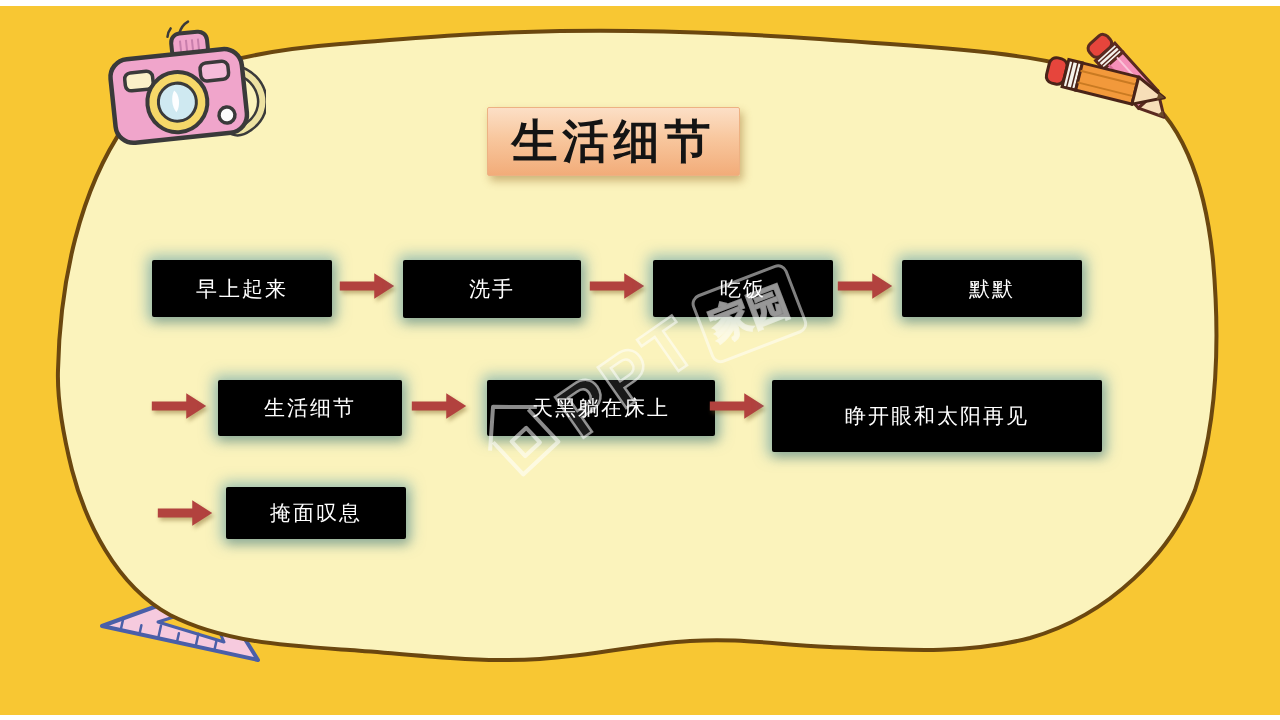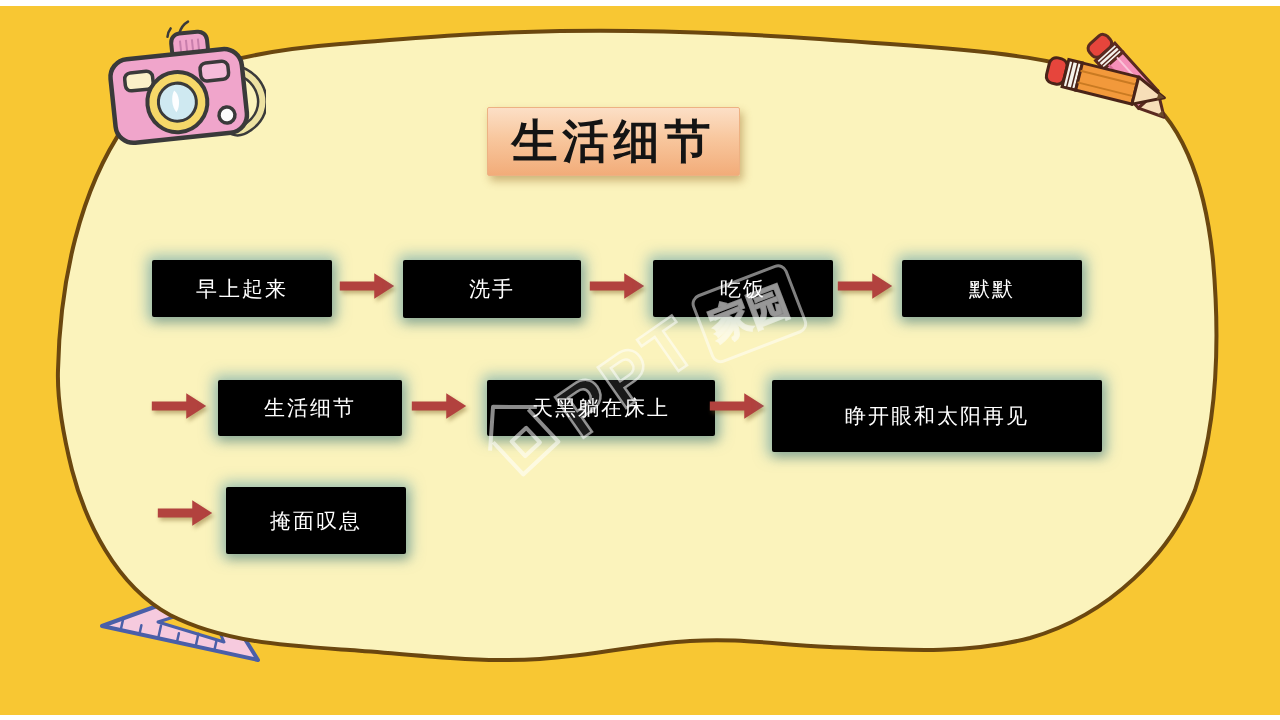--- a/index.html
+++ b/index.html
@@ -170,21 +170,21 @@
   <svg class="arrow" style="left:708px;top:391px" width="58" height="30" viewBox="0 0 64 32">
     <path d="M2 11 H40 V2 L62 16 L40 30 V21 H2 Z" fill="#B2423E"></path>
     </svg>
   <div class="fbox" style="left:772px;top:380px;width:330px;height:72px">
     <span>睁开眼和太阳再见</span>
     </div>
 
   <svg class="arrow" style="left:156px;top:498px" width="58" height="30" viewBox="0 0 64 32">
     <path d="M2 11 H40 V2 L62 16 L40 30 V21 H2 Z" fill="#B2423E"></path>
     </svg>
-  <div class="fbox" style="left:226px;top:487px;width:180px;height:67px">
+  <div class="fbox" style="left:226px;top:487px;width:180px;height:52px">
     <span>掩面叹息</span>
     </div>
 
   <div class="wm">
     <svg class="wm-house" width="78" height="86" viewBox="0 0 78 86">
       <g fill="none" stroke="rgba(255,255,255,0.55)" stroke-width="4" stroke-linejoin="round">
         <path d="M8,38 L40,8 L72,38"></path>
         <path d="M16,34 V78 H64 V34"></path>
         <rect x="30" y="46" width="20" height="20"></rect>
       </g>

